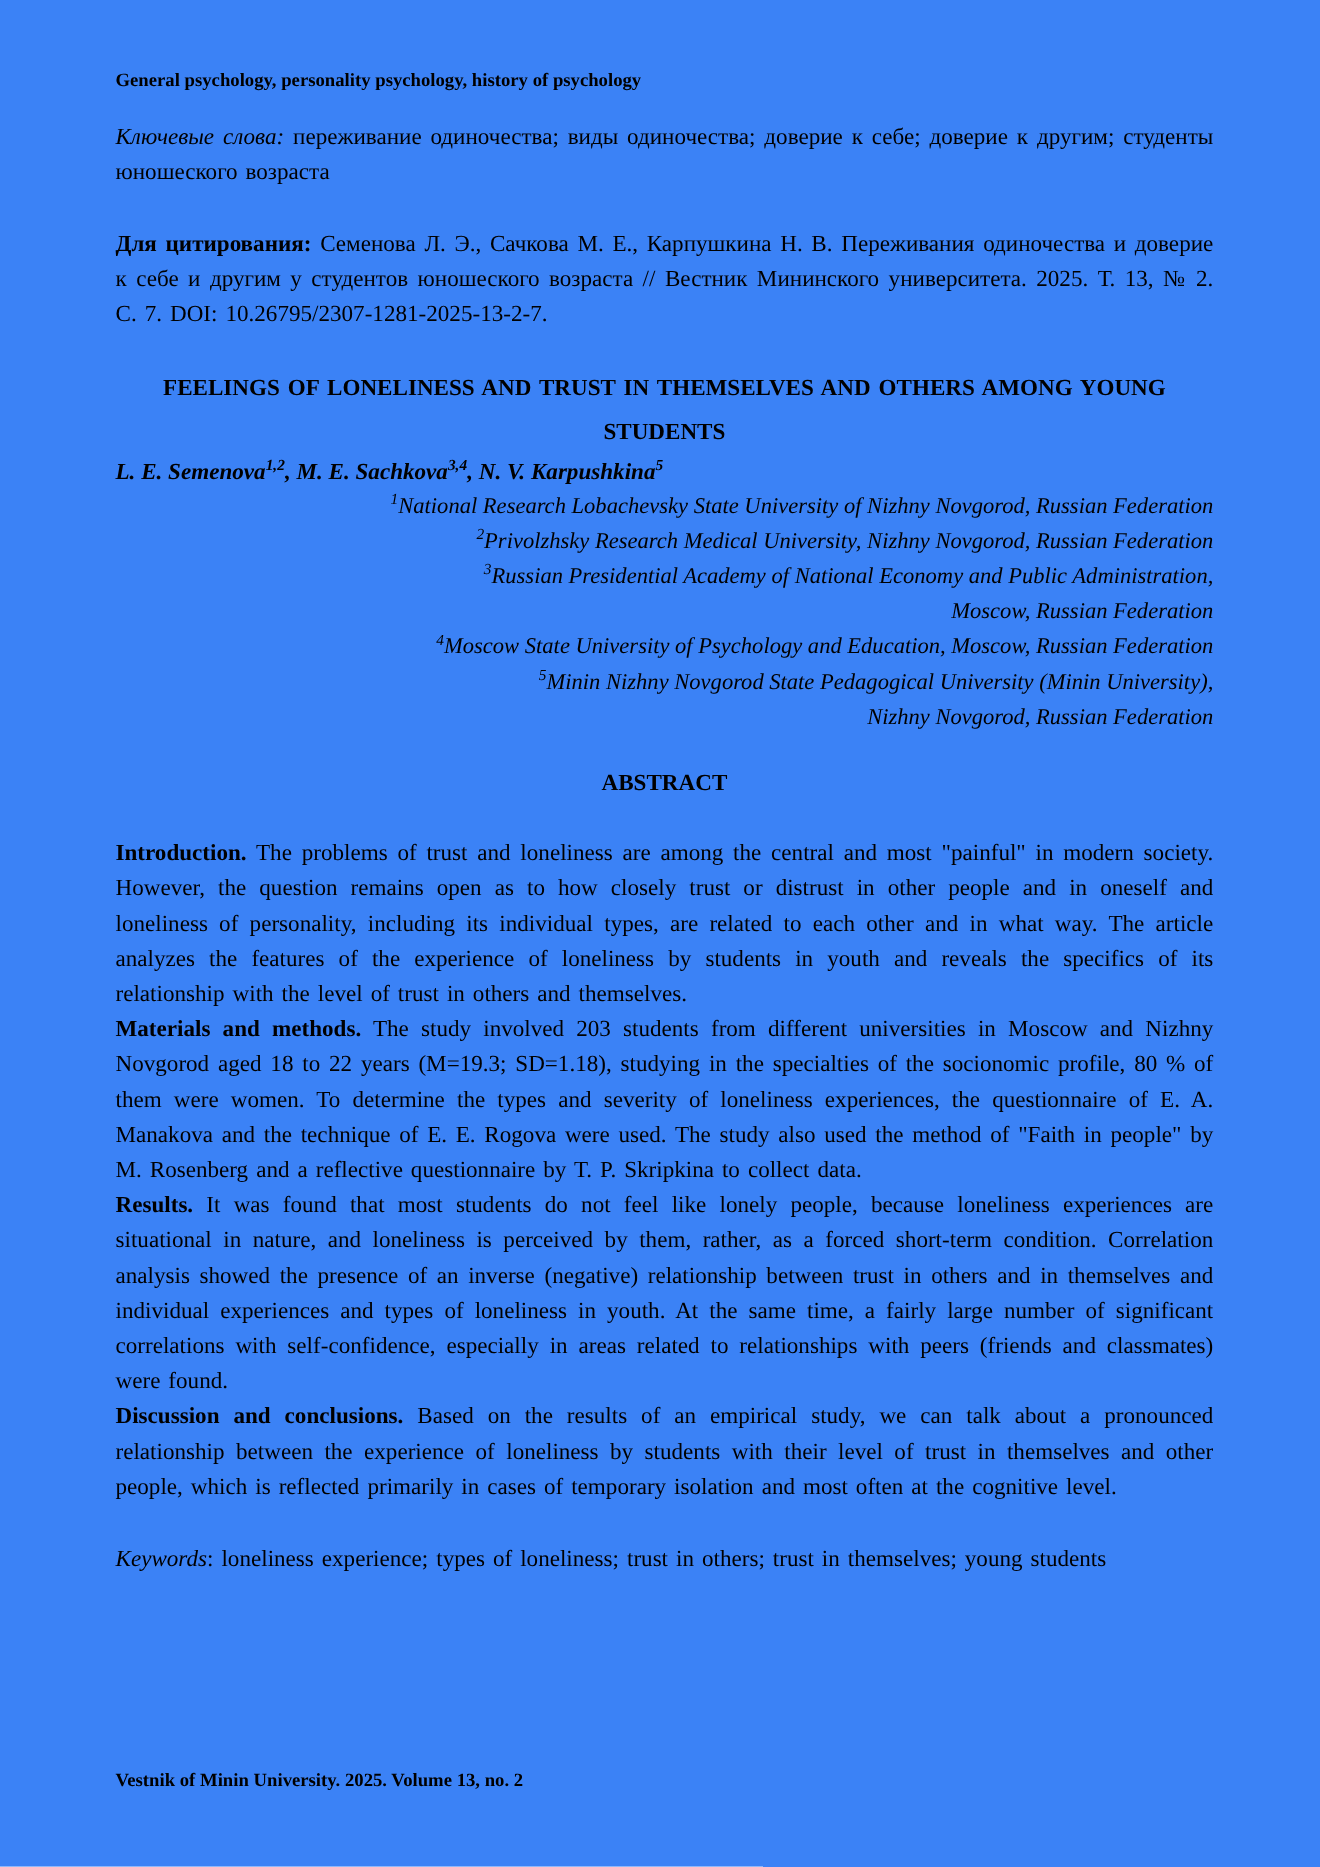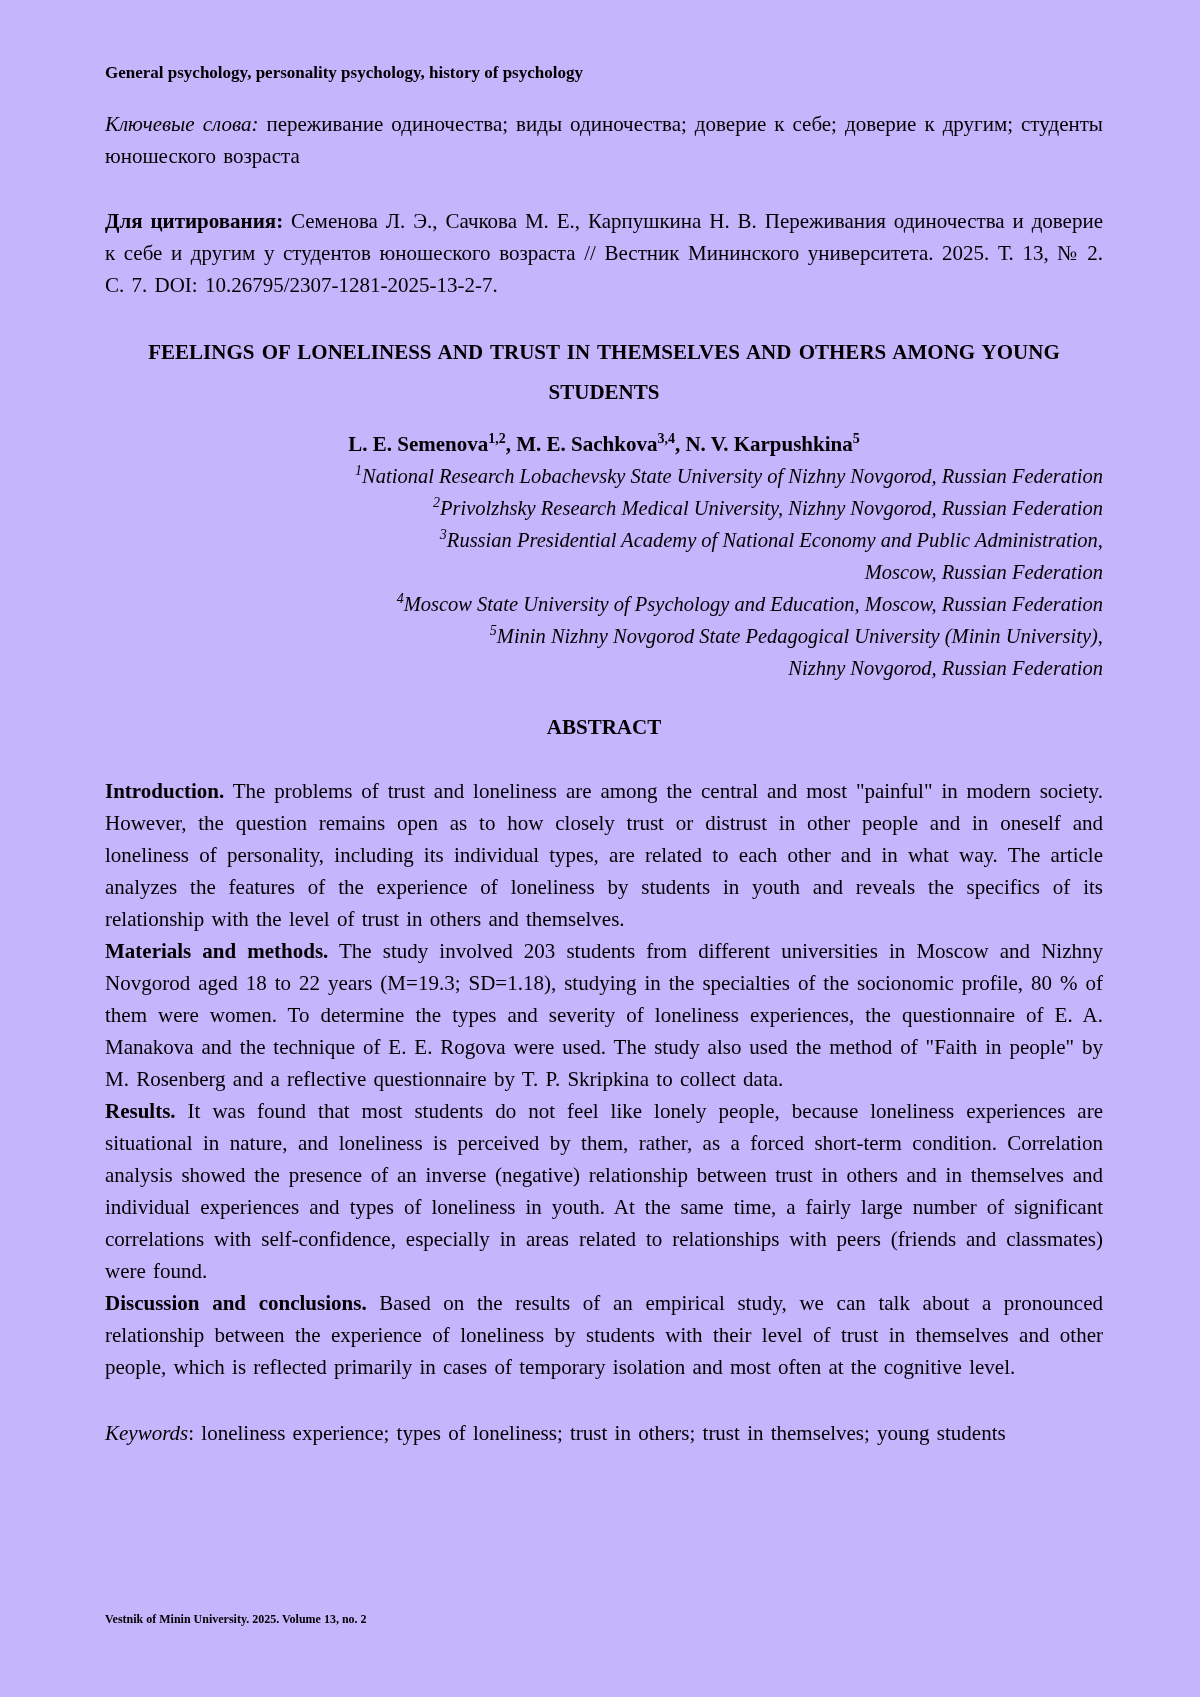--- a/index.html
+++ b/index.html
@@ -6,21 +6,21 @@
     margin: 0;
     padding: 0;
     background: #ffffff;
   }
   .page {
     position: relative;
     width: 1200px;
     height: 1697px;
     box-sizing: border-box;
     padding: 62px 97px 0 105px;
-    background: #c4b5fd;
+    background: #3b82f6;
     color: #000000;
     font-family: "Liberation Serif", "DejaVu Serif", serif;
     font-size: 21px;
     line-height: 32px;
     overflow: hidden;
   }
   .running-head {
     font-size: 17px;
     font-weight: bold;
     line-height: 22px;
@@ -35,23 +35,23 @@
   .citation { margin-top: 33px; }
   .title {
     margin: 31px 0 0 0;
     font-size: 21px;
     font-weight: bold;
     line-height: 40px;
     text-align: center;
     word-spacing: 2px;
   }
   .authors {
-    margin-top: 16px;
-    text-align: center;
+    margin-top: 0;
     font-weight: bold;
+    font-style: italic;
     line-height: 32px;
   }
   .authors sup, .aff-line sup {
     font-size: 14px;
     line-height: 0;
   }
   .affiliations {
     margin: 0;
     text-align: right;
     font-style: italic;
@@ -64,21 +64,21 @@
     font-weight: bold;
     line-height: 32px;
     text-align: center;
   }
   .kw-en { margin-top: 34px; }
   .kw-en .kw-label { font-style: italic; }
   .footer {
     position: absolute;
     left: 105px;
     top: 1608px;
-    font-size: 12px;
+    font-size: 17px;
     font-weight: bold;
     line-height: 22px;
   }
   b, i, span, sup { font-family: inherit; }
 </style>
 </head>
 <body>
 
 <div class="page">
 

